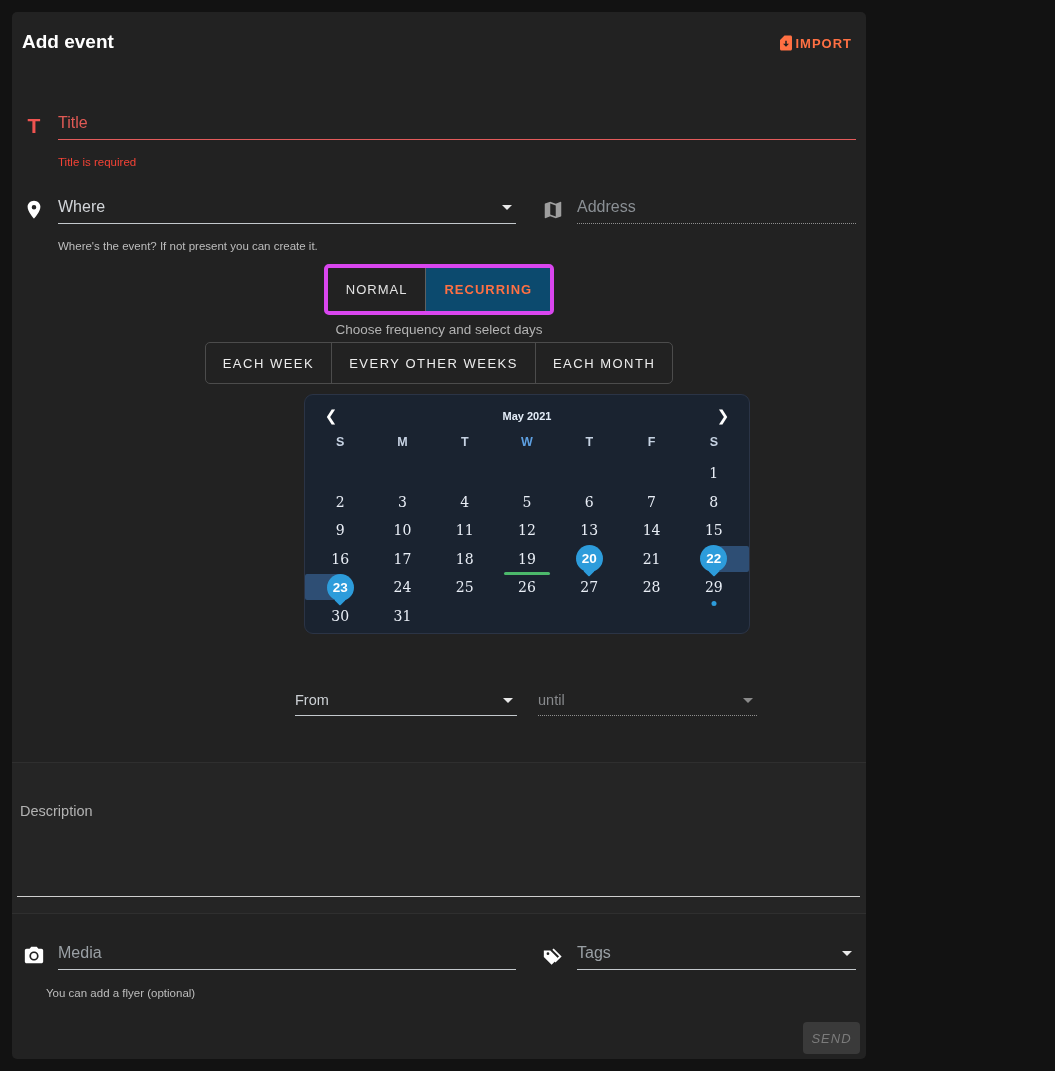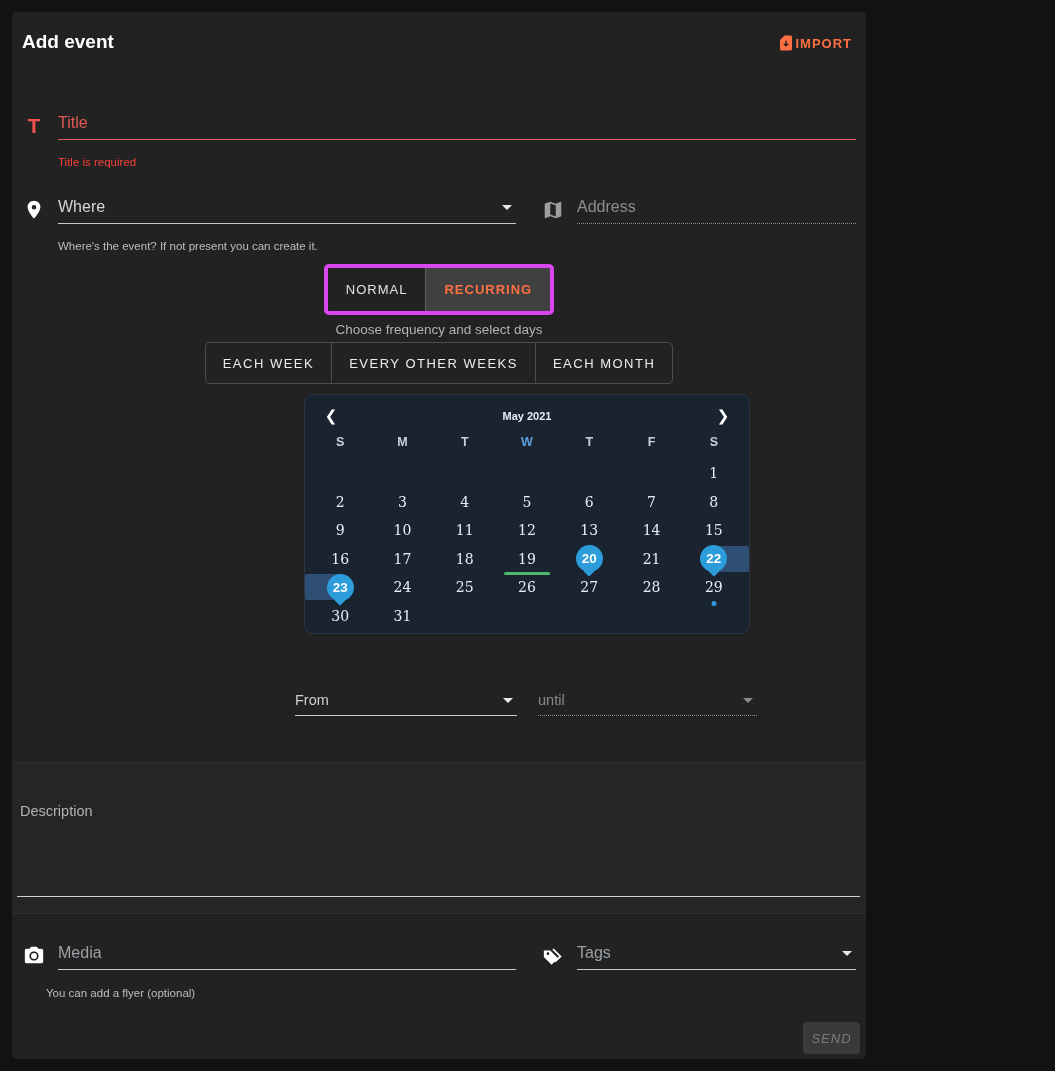--- a/index.html
+++ b/index.html
@@ -37,21 +37,21 @@
   .where-row .ph { color:#d2d5d9; }
   .where-helper { left:46px; top:228px; }
   .address-row { left:529px; top:186px; right:10px; }
   .address-row .ph { color:#8a8f94; }
 
   
   .type-tabs { position:absolute; top:252px; left:0; right:0; display:flex; justify-content:center; }
   .type-tabs .group { display:flex; border:4px solid #d946ef; border-radius:5px; overflow:hidden; }
   .type-tab { padding:0 18px; height:43px; display:flex; align-items:center; font-size:13px; letter-spacing:1px; color:#e3e3e3; background:transparent; border:none; border-left:1px solid #606060; cursor:pointer; }
   .type-tab:first-child { border-left:none; }
-  .type-tab.selected { background:#404040; color:var(--accent,#ff7043); font-weight:bold; }
+  .type-tab.selected { background:#0c4a6e; color:var(--accent,#ff7043); font-weight:bold; }
   .tabs-caption { position:absolute; top:310px; left:0; right:0; text-align:center; font-size:13.5px; color:#b3b3b3; }
 
   
   .freq-tabs { position:absolute; top:330px; left:0; right:0; display:flex; justify-content:center; }
   .freq-tabs .group { display:flex; border:1px solid #4c4c4c; border-radius:5px; overflow:hidden; }
   .freq-tab { padding:0 17px; height:40px; display:flex; align-items:center; font-size:13px; letter-spacing:1.5px; color:#ededed; background:transparent; border:none; border-left:1px solid #4c4c4c; cursor:pointer; }
   .freq-tab:first-child { border-left:none; }
 
   
   .calendar { position:absolute; left:292px; top:382px; width:446px; height:240px; background:#1a2330; border:1px solid #2b3446; border-radius:9px; color:#e8eef7; padding:4px 4px 6px 4px; }

